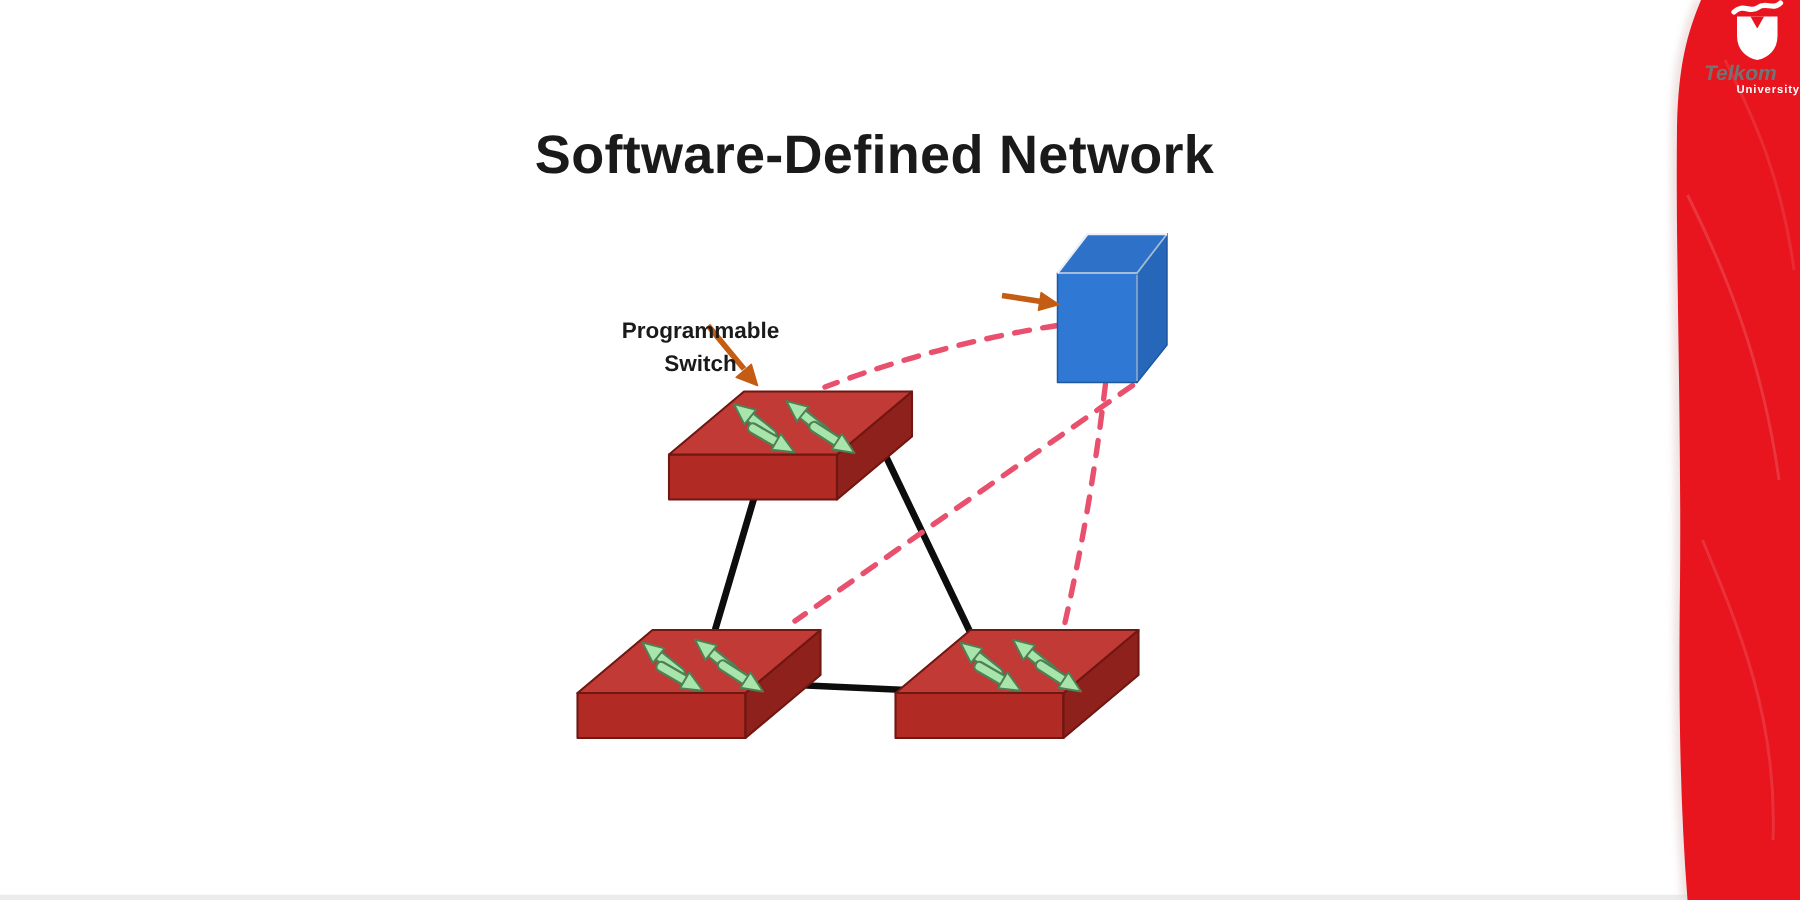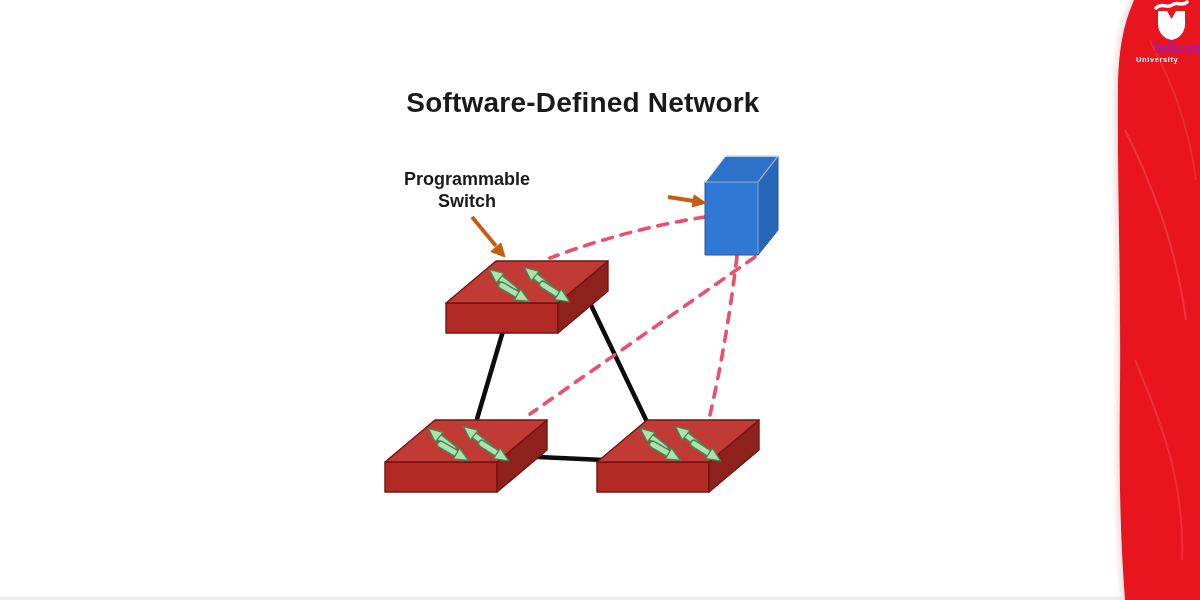--- a/index.html
+++ b/index.html
@@ -3,35 +3,35 @@
 <meta charset="utf-8">
 <style>
   html,body{margin:0;padding:0;background:#ffffff;}
   .slide{
     position:relative;width:1200px;height:600px;background:#ffffff;
     overflow:hidden;font-family:"Liberation Sans","DejaVu Sans",sans-serif;
   }
   svg{position:absolute;left:0;top:0;}
   .title{
     position:absolute;left:300px;top:86px;width:566px;margin:0;
-    text-align:center;font-size:28px;font-weight:bold;color:var(--text_dark);
+    text-align:center;font-size:36px;font-weight:bold;color:var(--text_dark);
     letter-spacing:0.2px;line-height:34px;z-index:3;
   }
   .lbl{
-    position:absolute;font-size:18px;font-weight:bold;color:var(--text_dark);
-    line-height:22px;white-space:pre-line;z-index:3;
+    position:absolute;font-size:15px;font-weight:bold;color:var(--text_dark);
+    line-height:22px;white-space:pre-line;z-index:3;margin-top:42px;
   }
   .lbl-prog{left:397px;top:168px;width:140px;text-align:center;}
   .lbl-ctrl{left:593px;top:168px;text-align:left;}
   .logo-name{
-    position:absolute;left:1136px;top:40px;width:64px;text-align:right;
-    color:#a21caf;font-weight:bold;font-size:14px;line-height:16px;z-index:4;
+    position:absolute;left:1136px;top:40px;width:64px;text-align:left;
+    color:#737373;font-weight:bold;font-size:14px;line-height:16px;z-index:4;font-style:italic;
   }
   .logo-subname{
-    position:absolute;left:1136px;top:55px;width:64px;text-align:left;
+    position:absolute;left:1136px;top:55px;width:64px;text-align:right;
     color:#ffffff;font-weight:bold;font-size:7.5px;letter-spacing:0.6px;
     line-height:9px;z-index:4;
   }
   
   .f-sw-top{fill:var(--switch_top);stroke:var(--switch_edge);stroke-width:1.4;stroke-linejoin:round;}
   .f-sw-front{fill:var(--switch_front);stroke:var(--switch_edge);stroke-width:1.4;stroke-linejoin:round;}
   .f-sw-side{fill:var(--switch_side);stroke:var(--switch_edge);stroke-width:1.4;stroke-linejoin:round;}
   .ga-out{stroke:var(--arrow_stroke);stroke-width:8;stroke-linecap:round;}
   .ga-in{stroke:var(--arrow_fill);stroke-width:5;stroke-linecap:round;}
   .ga-head{fill:var(--arrow_fill);stroke:var(--arrow_stroke);stroke-width:1.3;stroke-linejoin:round;}

